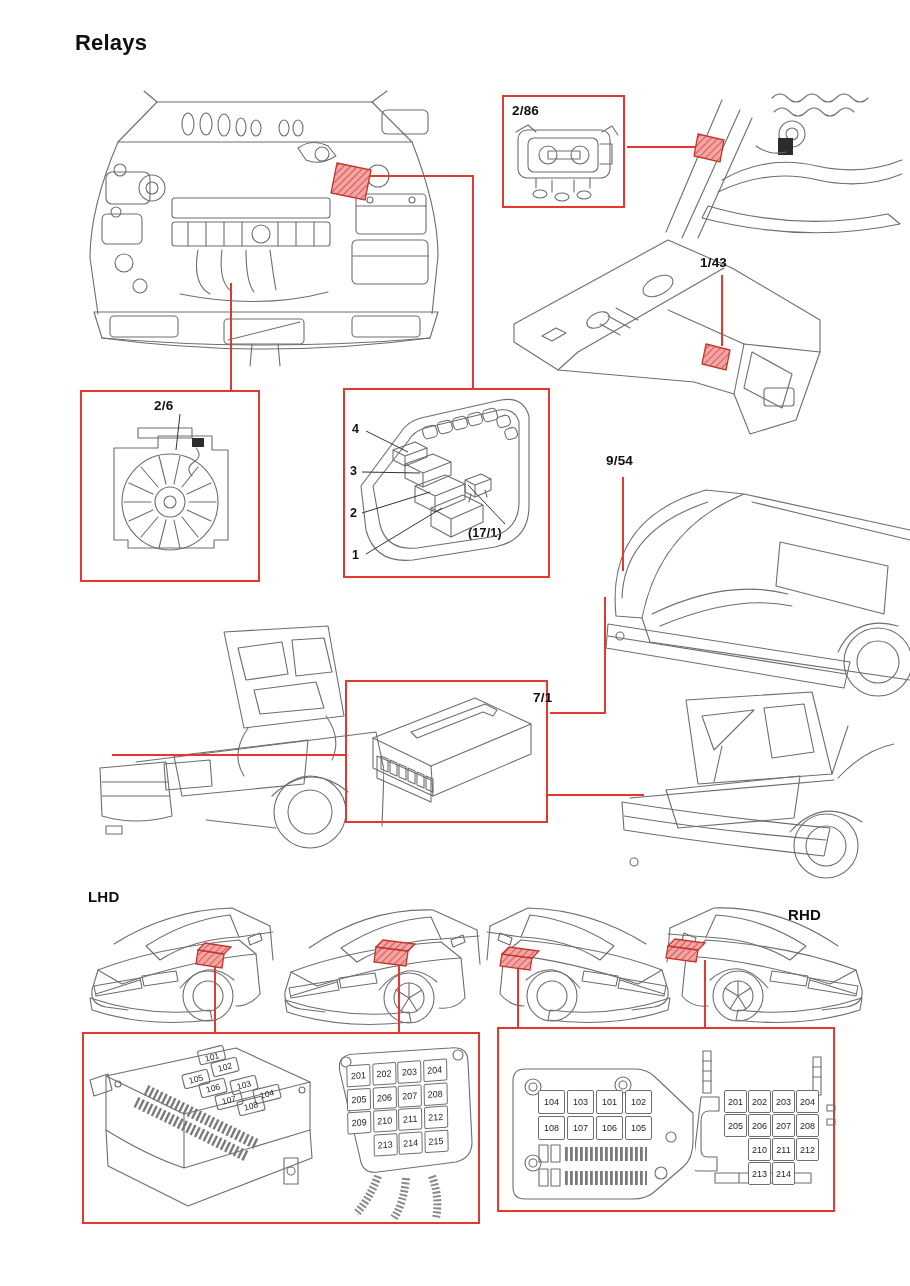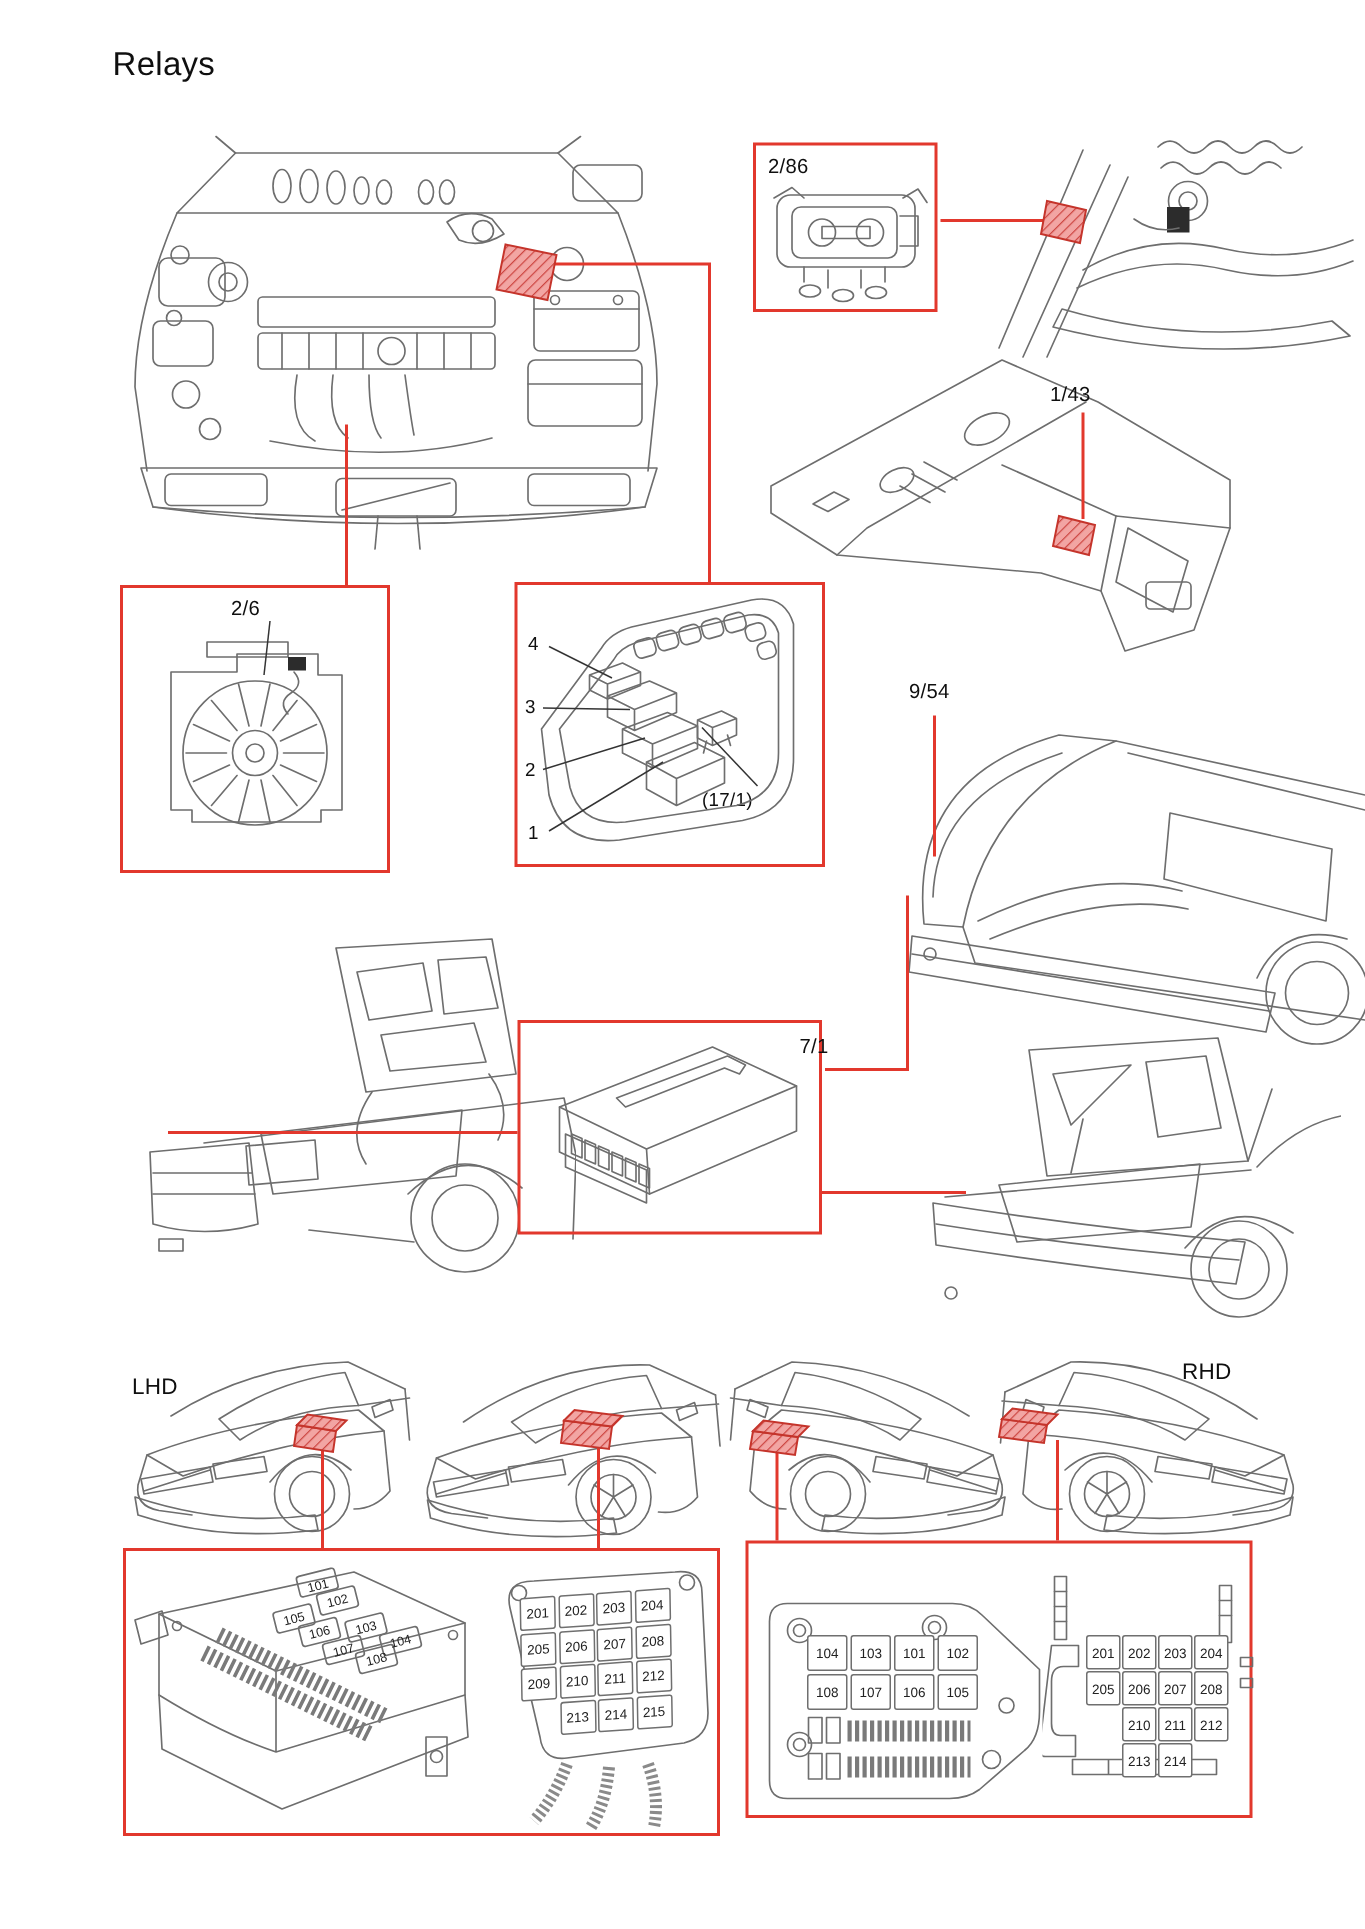--- a/index.html
+++ b/index.html
@@ -1,20 +1,20 @@
 <!DOCTYPE html>
 <html><head>
 <meta charset="utf-8">
 <style>
   *{margin:0;padding:0;box-sizing:border-box}
   html,body{background:#fff}
   body{width:910px;height:1286px;position:relative;overflow:hidden;
        font-family:"Liberation Sans",sans-serif;color:#111}
   .rbox{position:absolute;border:2px solid #E2382D;background:transparent}
-  .lbl{position:absolute;font-weight:normal;font-size:13.5px;color:#0f0f0f;letter-spacing:.2px;white-space:nowrap}
+  .lbl{position:absolute;font-weight:bold;font-size:13.5px;color:#0f0f0f;letter-spacing:.2px;white-space:nowrap}
   .lbl.big{font-size:15px}
   .lbl.plain{font-weight:normal;font-size:13px}
   .sketch{position:absolute}
   .sketch path,.sketch rect,.sketch circle,.sketch ellipse,.sketch line,.sketch polygon,.sketch polyline
     {fill:none;stroke:#6e6e6e;stroke-width:1.1;stroke-linejoin:round;stroke-linecap:round}
   .sketch .dark{fill:#2c2c2c;stroke:none}
   .sketch text{fill:#222;stroke:none;font-family:"Liberation Sans",sans-serif;font-size:8.5px}
   .sketch .comb{stroke:#7a7a7a;stroke-width:11;stroke-dasharray:2.4 2.4;stroke-linecap:butt}
   .sketch .slotrow{stroke:#7a7a7a;stroke-width:14;stroke-dasharray:2.8 2.2;stroke-linecap:butt}
   .sketch .wire{stroke:#8a8a8a;stroke-width:8;stroke-dasharray:2 2;stroke-linecap:butt}
@@ -215,21 +215,21 @@
   <polygon points="72,104 206,90 200,132 84,142"></polygon>
   <path d="M28,116 Q130,132 236,142 L230,170 Q120,158 30,144 Z"></path>
   <path d="M30,130 Q130,146 232,154"></path>
   <circle cx="232" cy="160" r="32"></circle>
     <circle cx="232" cy="160" r="20"></circle>
   <path d="M196,146 Q228,110 268,136"></path>
   <path d="M244,92 Q270,64 300,58 M238,88 L254,40"></path>
   <circle cx="40" cy="176" r="4"></circle>
 </svg>
 
-<div class="lbl big" style="left:88px;top:916px">LHD</div>
+<div class="lbl big" style="left:88px;top:888px">LHD</div>
 <div class="lbl big" style="left:788px;top:906px">RHD</div>
 
 <svg class="sketch" style="left:80px;top:898px" width="195" height="128" viewBox="0 0 195 128">
   <path d="M34,46 Q88,12 152,10 L190,28"></path>
   <path d="M66,48 Q106,22 150,17 L159,39 Q112,41 80,62 Z"></path>
   <path d="M190,28 L193,62 M159,39 L193,34"></path>
   <path d="M18,72 Q75,50 159,42 L176,56 Q112,62 42,86 Z"></path>
   <path d="M18,72 L12,92 Q10,106 26,109 L48,112"></path>
   <path d="M14,88 L60,80 L62,90 L16,98 Z M16,96 L60,82"></path>
   <path d="M62,78 L96,73 L98,83 L64,88 Z"></path>

